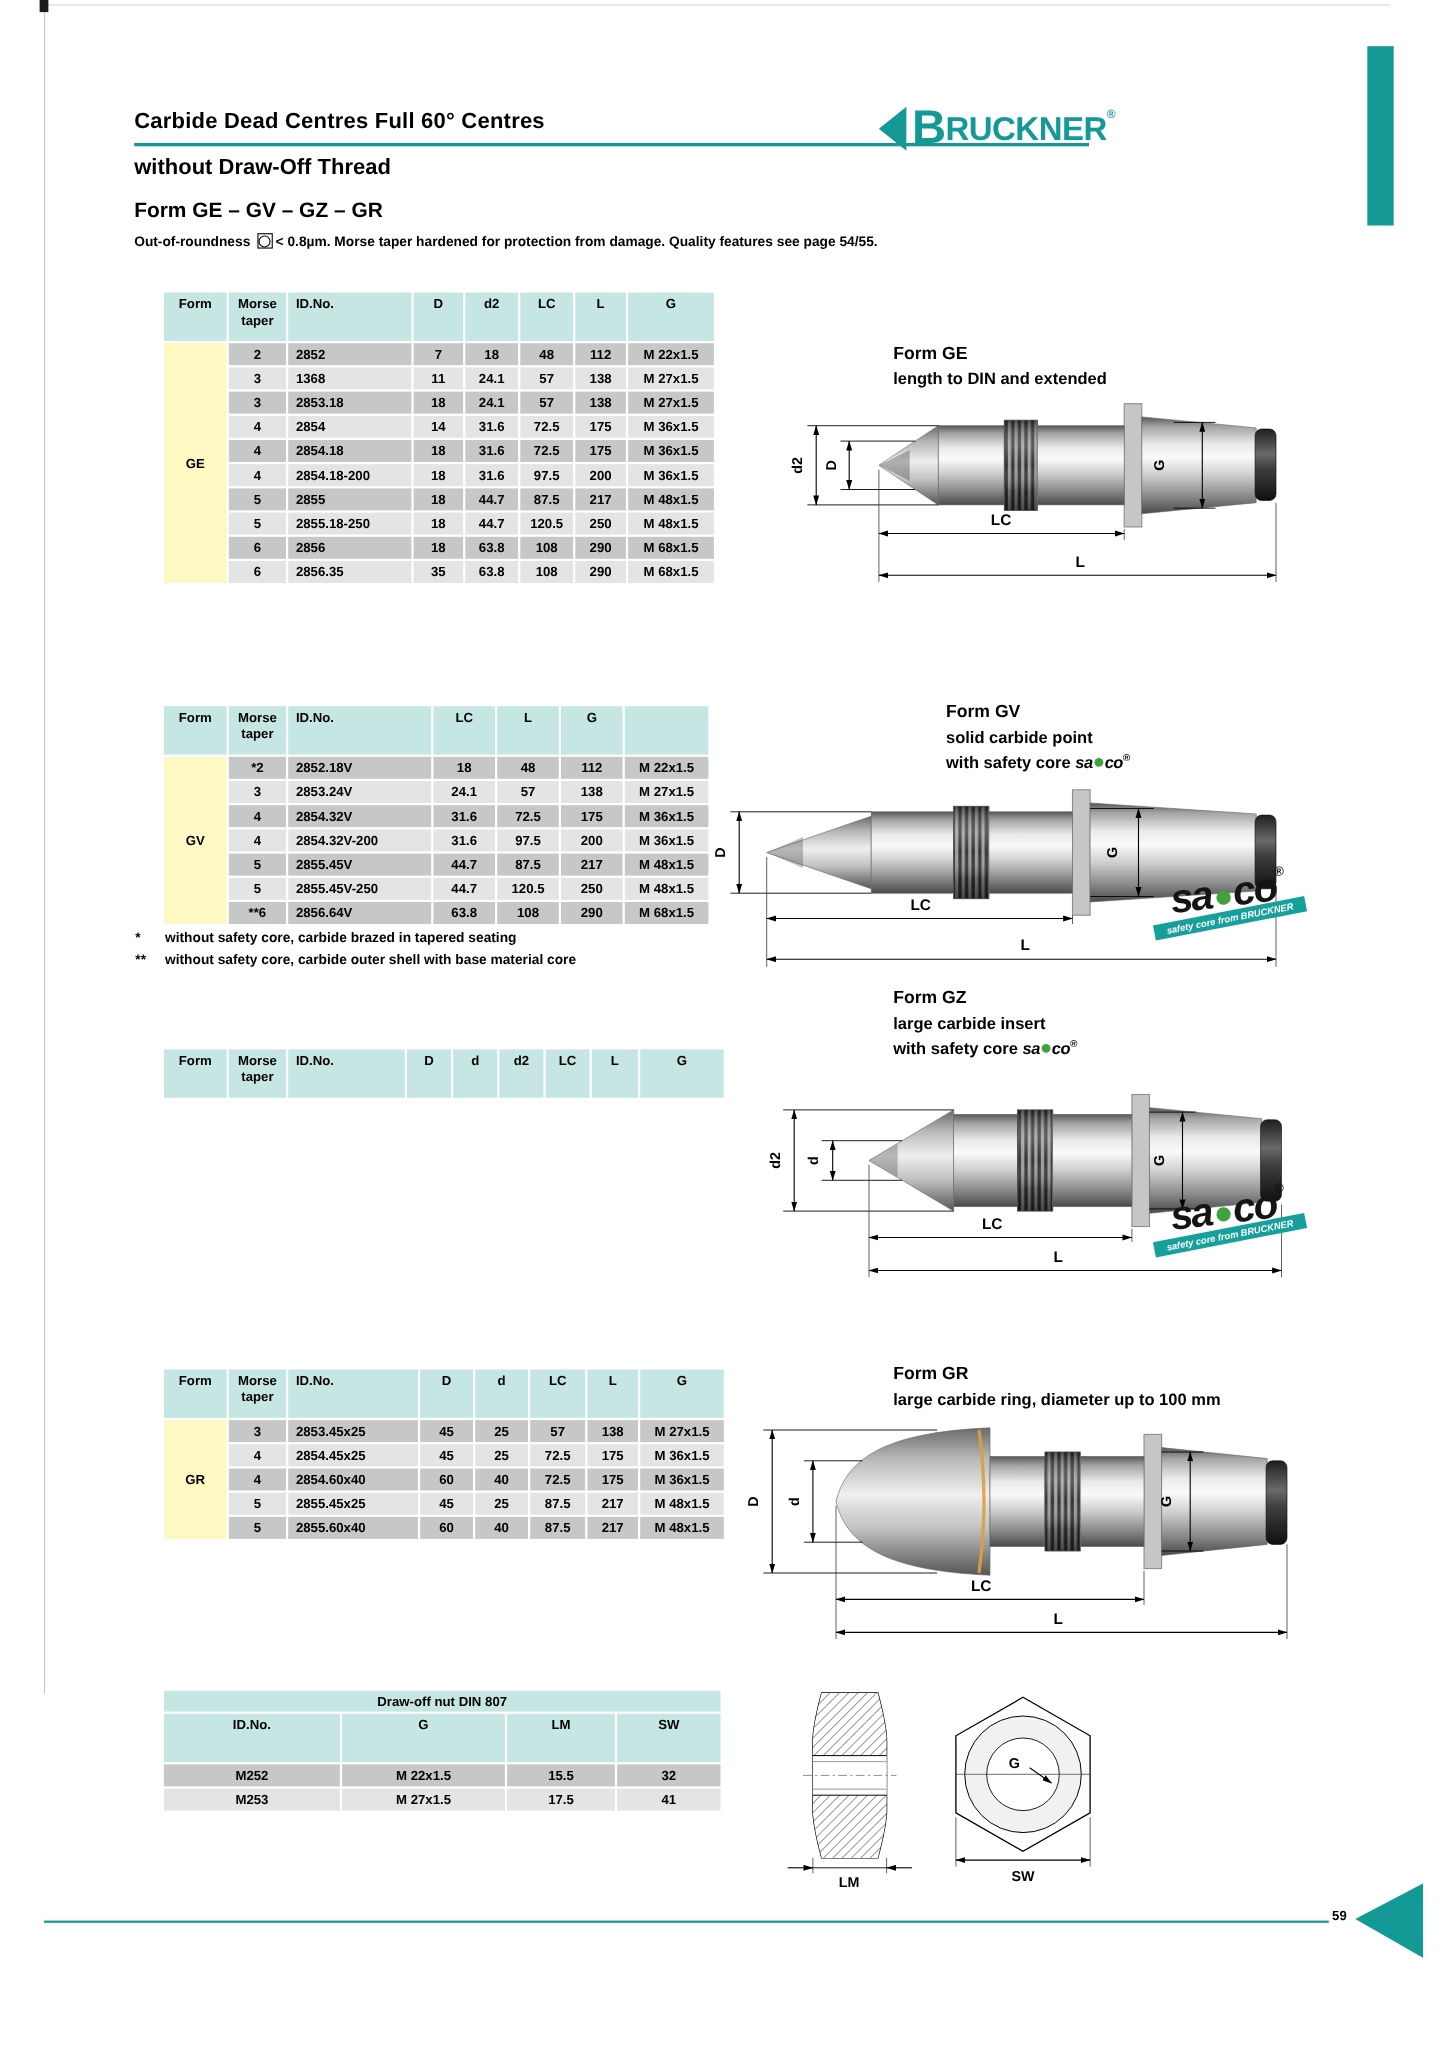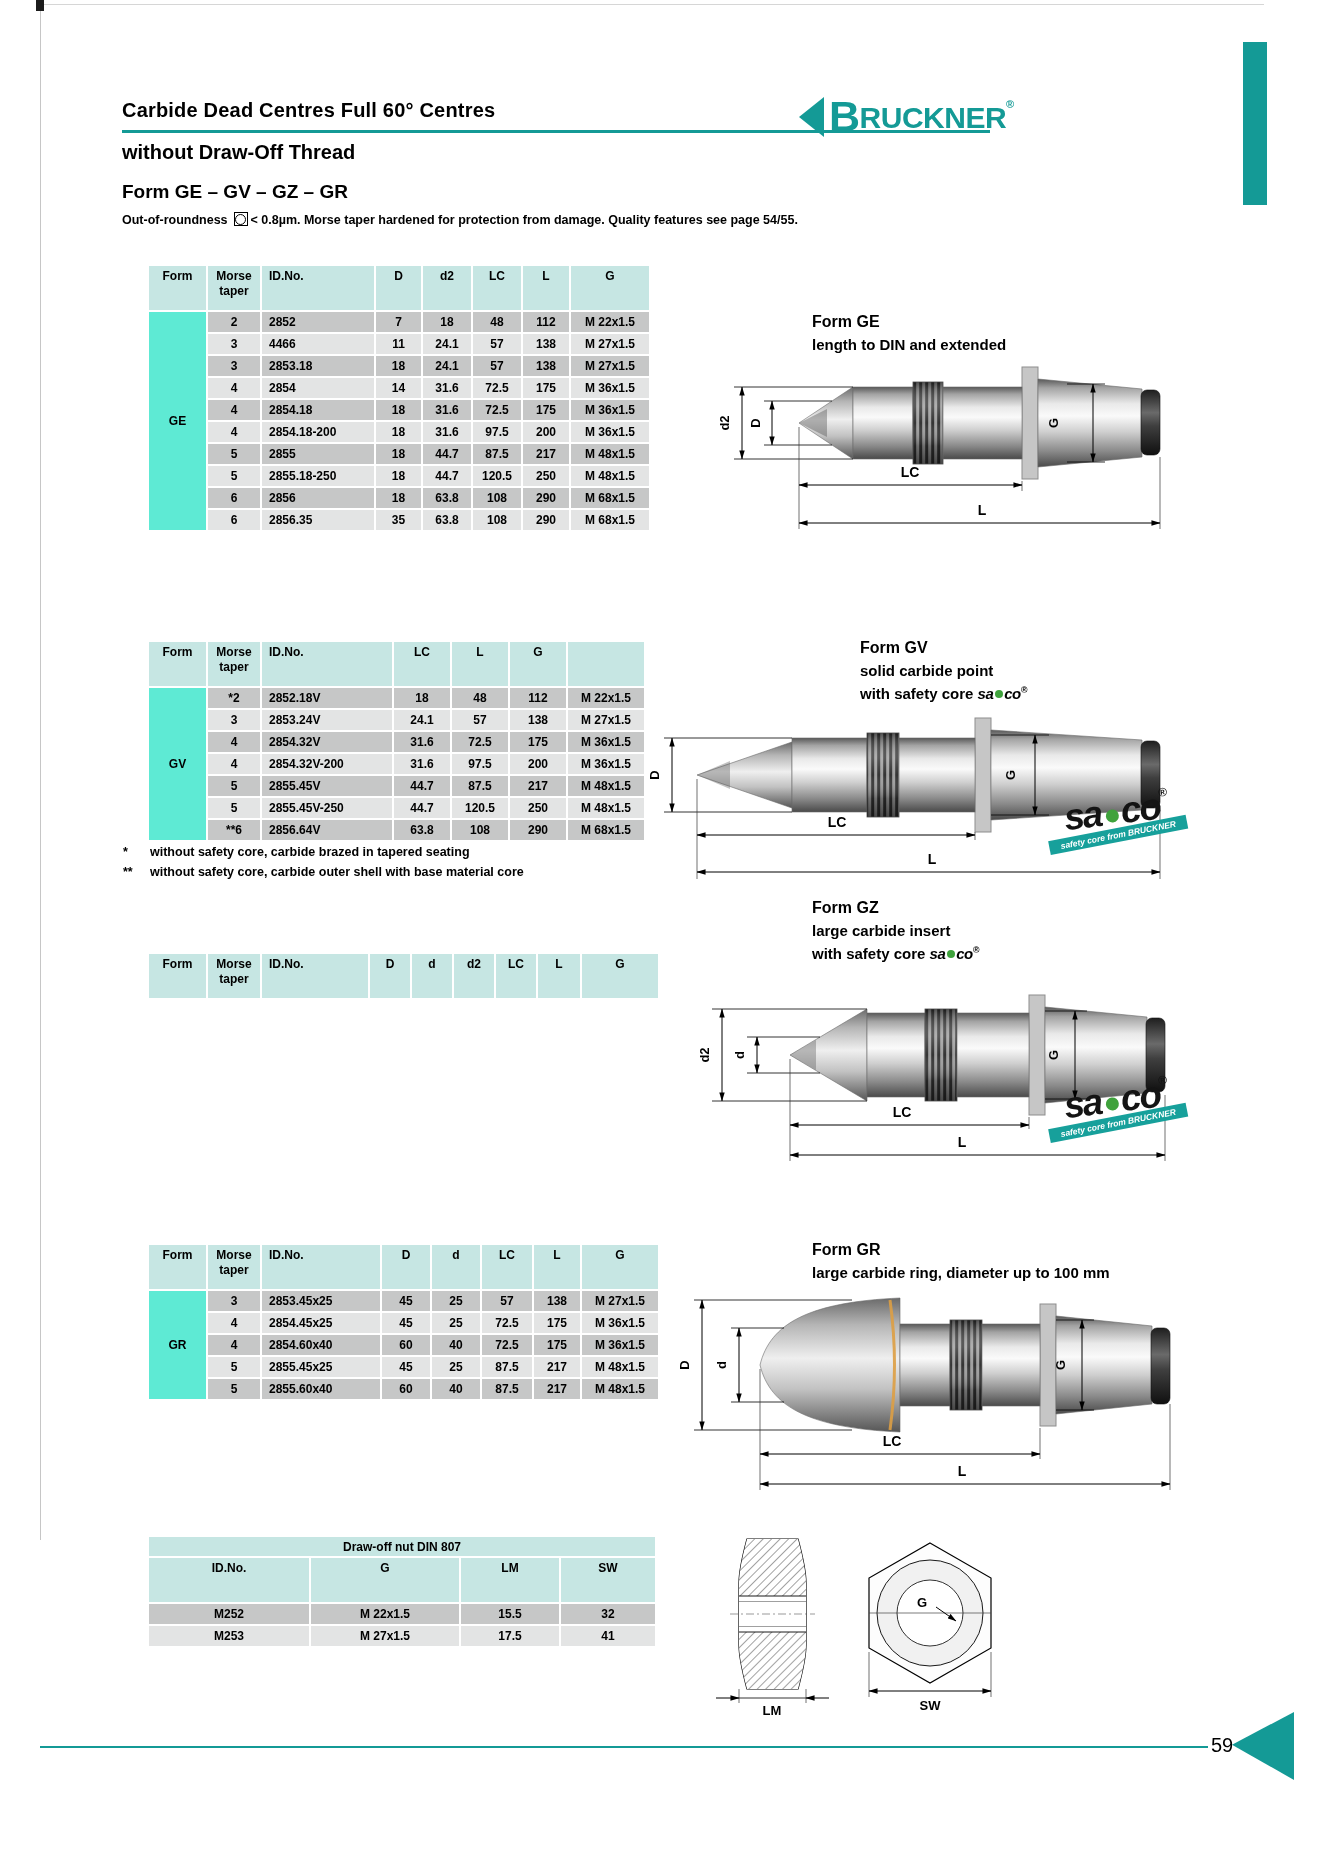--- a/index.html
+++ b/index.html
@@ -33,21 +33,21 @@
   .tbl-host{position:absolute;}
   .tbl-ge{left:147px;top:264px;} .tbl-gv{left:147px;top:640px;}
   .tbl-gz{left:147px;top:952px;} .tbl-gr{left:147px;top:1243px;}
   .tbl-nut{left:147px;top:1535px;}
   table.cat{border-collapse:separate;border-spacing:2px;table-layout:fixed;}
   table.cat td{font-size:12px;font-weight:bold;text-align:center;padding:1px 2px;height:18px;
                vertical-align:middle;white-space:nowrap;overflow:hidden;}
   table.cat td.hdr{background:#c6e6e3;vertical-align:top;padding-top:3px;white-space:normal;line-height:1.25;height:40px;}
   .tbl-nut td.hdr{height:16px;vertical-align:middle;padding-top:1px;}
   table.cat td.ttl{background:#c6e6e3;height:17px;}
-  table.cat td.form-cell{background:#5eead4;}
+  table.cat td.form-cell{background:#fef9c3;}
   table.cat td.r0{background:#c6c7c7;}
   table.cat td.r1{background:#e3e4e4;}
   table.cat td.left{text-align:left;padding-left:7px;}
 
   
   .fn{left:123px;font-size:12.5px;font-weight:600;}
   .fn .star{display:inline-block;width:27px;}
   .fn1{top:845px;} .fn2{top:865px;}
 
   
@@ -76,21 +76,21 @@
   svg text{font-family:"Liberation Sans",sans-serif;font-weight:bold;}
   .dimtxt{font-size:13px;} .dimtxt2{font-size:14px;}
   .dl{stroke:#000;stroke-width:1;marker-start:url(#ar);marker-end:url(#ar);}
   .dle{stroke:#000;stroke-width:1;marker-end:url(#ar);}
   .tick{stroke:#000;stroke-width:.8;}
   .ext{stroke:#333;stroke-width:.7;}
   .metal{stroke:#6a6a6a;stroke-width:.6;}
 
   
   .bline{left:40px;top:1746px;width:1168px;height:2px;background:#149a96;}
-  .pageno{left:1211px;top:1734px;font-size:20px;font-weight:normal;}
+  .pageno{left:1211px;top:1734px;font-size:12px;font-weight:bold;}
   .btri{left:1232px;top:1712px;width:62px;height:68px;background:#149a96;
         clip-path:polygon(0% 48%,100% 0%,100% 100%);}
 </style>
 </head>
 <body>
 
 <div class="page">
 
   <div class="abs edge-left"></div>
   <div class="abs edge-top"></div>
@@ -138,21 +138,21 @@
             <td class="r0">2</td>
             <td class="r0 left">2852</td>
             <td class="r0">7</td>
             <td class="r0">18</td>
             <td class="r0">48</td>
             <td class="r0">112</td>
             <td class="r0">M 22x1.5</td>
           </tr>
           <tr>
             <td class="r1">3</td>
-            <td class="r1 left">4466</td>
+            <td class="r1 left">1368</td>
             <td class="r1">11</td>
             <td class="r1">24.1</td>
             <td class="r1">57</td>
             <td class="r1">138</td>
             <td class="r1">M 27x1.5</td>
           </tr>
           <tr>
             <td class="r0">3</td>
             <td class="r0 left">2853.18</td>
             <td class="r0">18</td>

